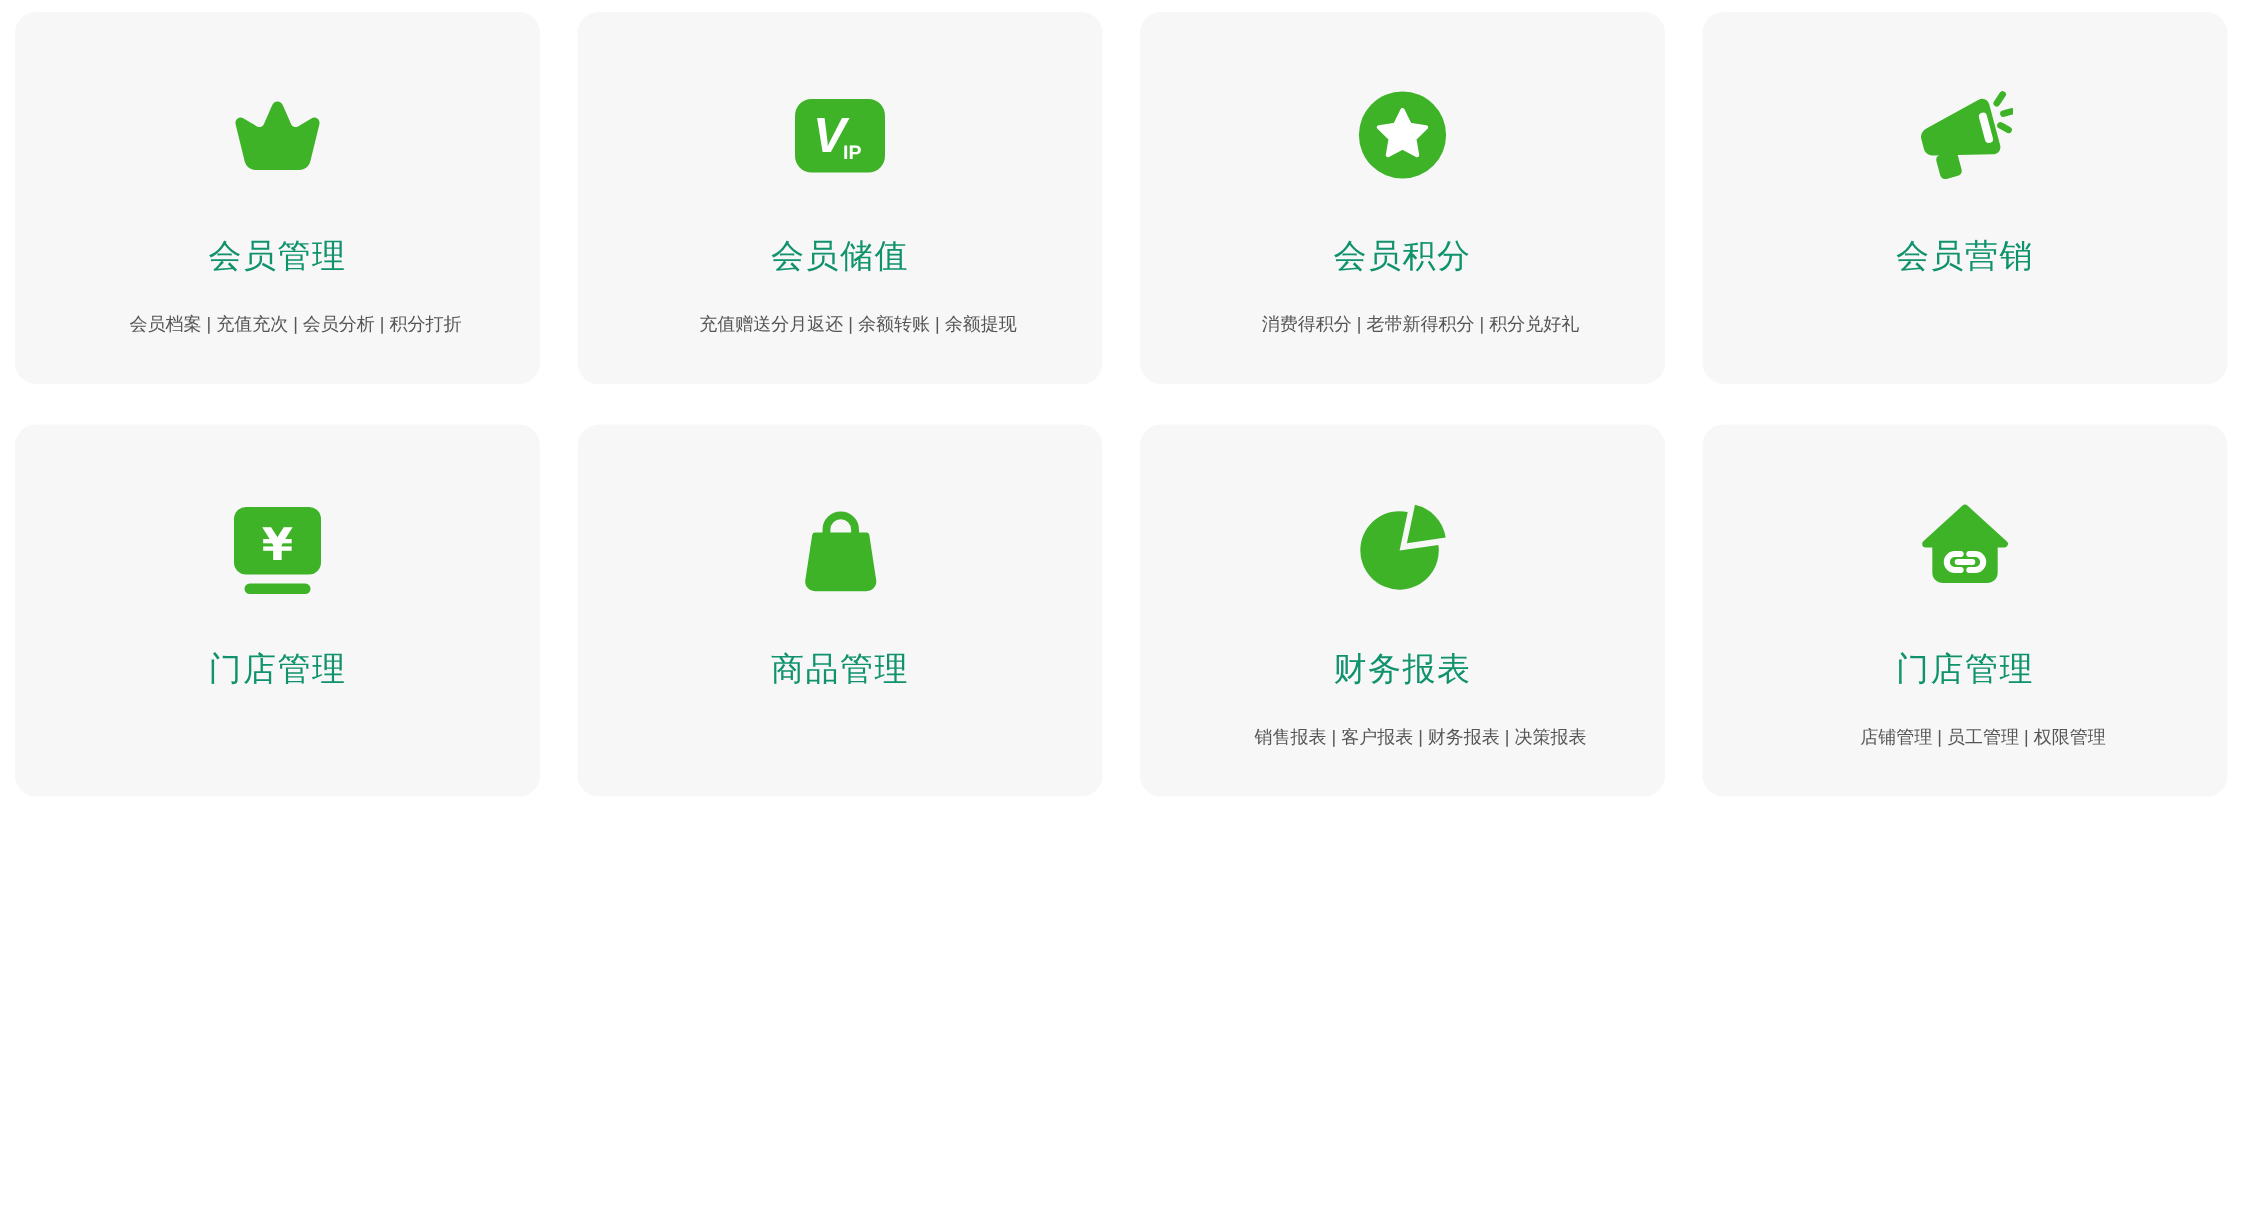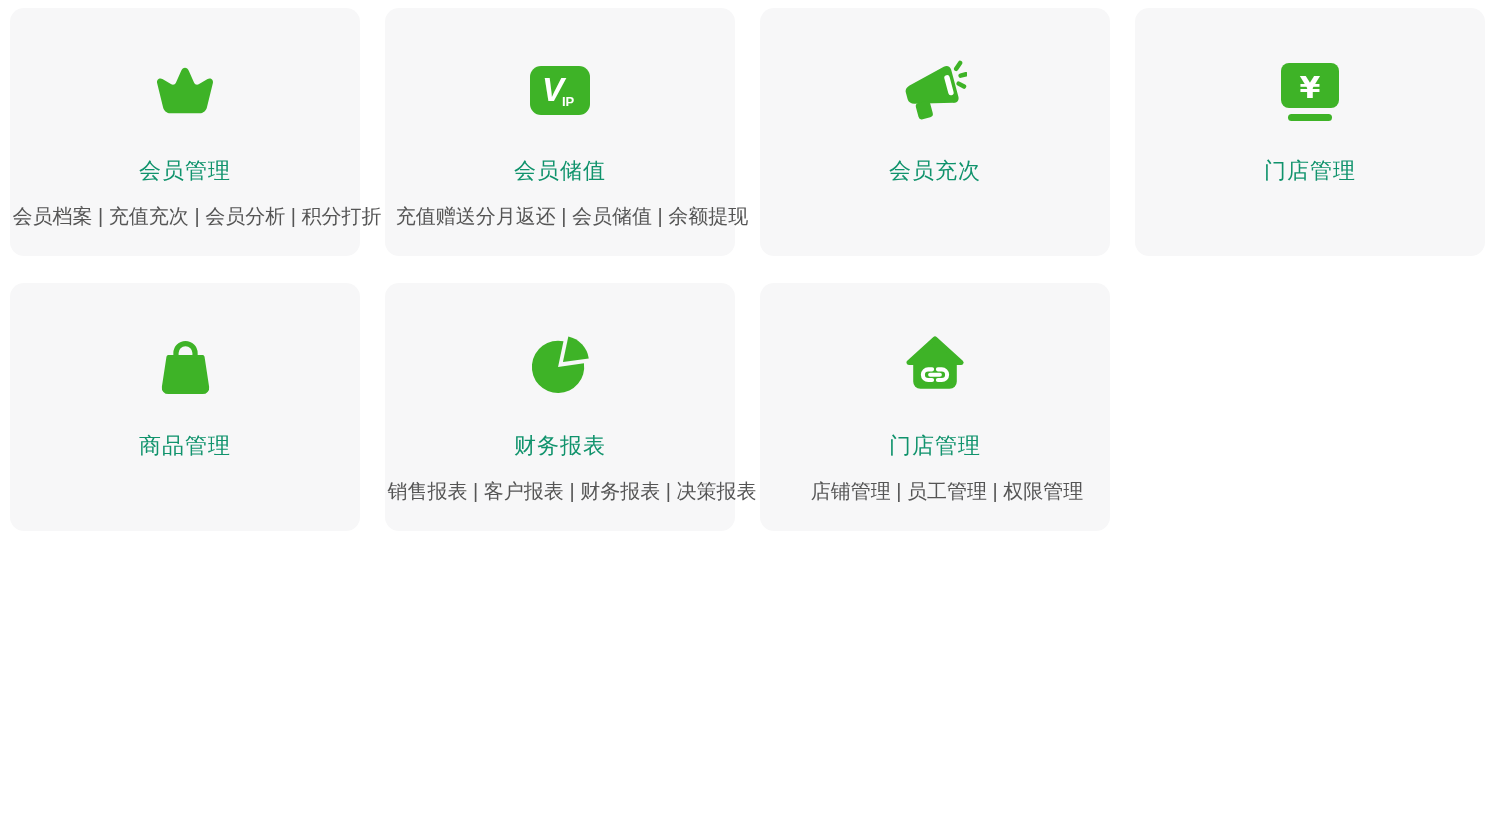--- a/index.html
+++ b/index.html
@@ -43,21 +43,21 @@
   .card-title {
     margin-top: 36px;
     font-size: 22px;
     line-height: 26px;
     color: var(--title-color, #10936c);
     letter-spacing: 1px;
     text-align: center;
   }
   .card-subtitle {
     margin-top: 22px;
-    font-size: 20px;
+    font-size: 12px;
     line-height: 20px;
     color: var(--subtitle-color, #555555);
     white-space: nowrap;
     margin-left: 24px;
   }
 </style>
 </head>
 <body>
 
 <div class="page">
@@ -74,37 +74,47 @@
 
   <div class="card">
     <span class="icon">
           <svg viewBox="0 0 64 64" width="64" height="64">
             <rect x="2" y="8" width="60" height="49" rx="11" fill="currentColor"></rect>
             <text x="14" y="43" font-family="Liberation Sans, sans-serif" font-size="33" font-weight="bold" font-style="italic" fill="#ffffff">V</text>
             <text x="34" y="48" font-family="Liberation Sans, sans-serif" font-size="13" font-weight="bold" fill="#ffffff">IP</text>
           </svg>
         </span>
     <div class="card-title">会员储值</div>
-    <div class="card-subtitle">充值赠送分月返还 | 会员储值 | 余额提现</div>
+    <div class="card-subtitle">充值赠送分月返还 | 余额转账 | 余额提现</div>
   </div>
 
+  <div class="card">
+    <span class="icon">
+          <svg viewBox="0 0 64 64" width="62" height="62">
+            <circle cx="32" cy="32" r="30" fill="currentColor"></circle>
+            <polygon points="32,15 37,25.1 48.2,26.7 40.1,34.6 42,45.8 32,40.5 22,45.8 23.9,34.6 15.8,26.7 27,25.1" fill="#ffffff" stroke="#ffffff" stroke-width="3" stroke-linejoin="round"></polygon>
+          </svg>
+        </span>
+    <div class="card-title">会员积分</div>
+    <div class="card-subtitle">消费得积分 | 老带新得积分 | 积分兑好礼</div>
+  </div>
 
 
   <div class="card">
     <span class="icon">
           <svg viewBox="0 0 64 64" width="63" height="63">
             <g transform="rotate(-15 28 35)">
               <path d="M47 12 C50.5 11 53.5 13.2 53.5 16.8 L53.5 45.2 C53.5 48.8 50.5 51 47 50 L8.5 40.6 C5.3 39.8 3 37.6 3 34.4 L3 27.6 C3 24.4 5.3 22.2 8.5 21.4 L47 12 Z" fill="currentColor"></path>
               <rect x="9" y="41" width="15" height="17" rx="3.5" fill="currentColor"></rect>
               <rect x="44.5" y="21" width="5.5" height="21" rx="2.7" fill="#ffffff"></rect>
             </g>
             <path d="M53 10 L57 4 M57.5 17 L63 15.5 M55.5 25 L61 28" stroke="currentColor" stroke-width="4.5" stroke-linecap="round" fill="none"></path>
           </svg>
         </span>
-    <div class="card-title">会员充次</div>
+    <div class="card-title">会员营销</div>
   </div>
 
   <div class="card">
     <span class="icon">
           <svg viewBox="0 0 64 64" width="64" height="64">
             <rect x="3" y="5" width="58" height="45" rx="8" fill="currentColor"></rect>
             <rect x="10" y="56" width="44" height="7" rx="3.5" fill="currentColor"></rect>
             <text x="32" y="40" text-anchor="middle" font-family="DejaVu Sans, sans-serif" font-size="30" font-weight="bold" fill="#ffffff">¥</text>
           </svg>
         </span>

